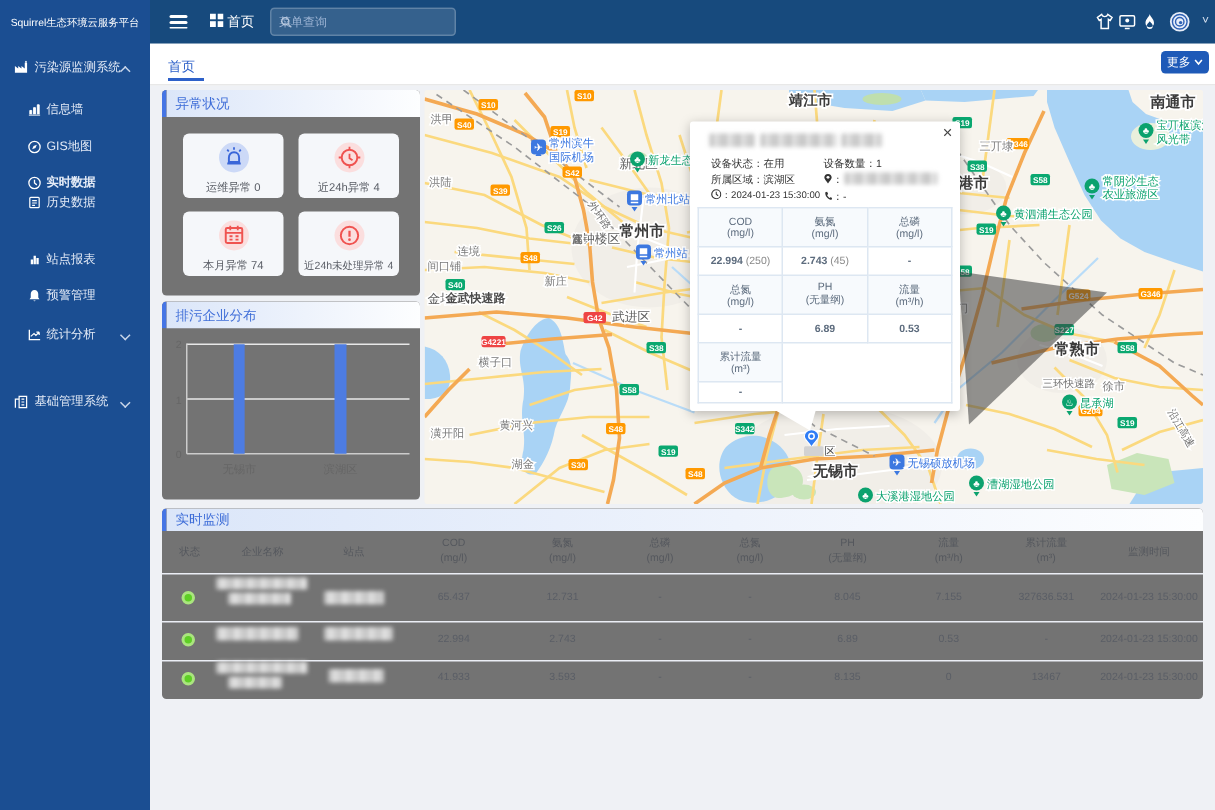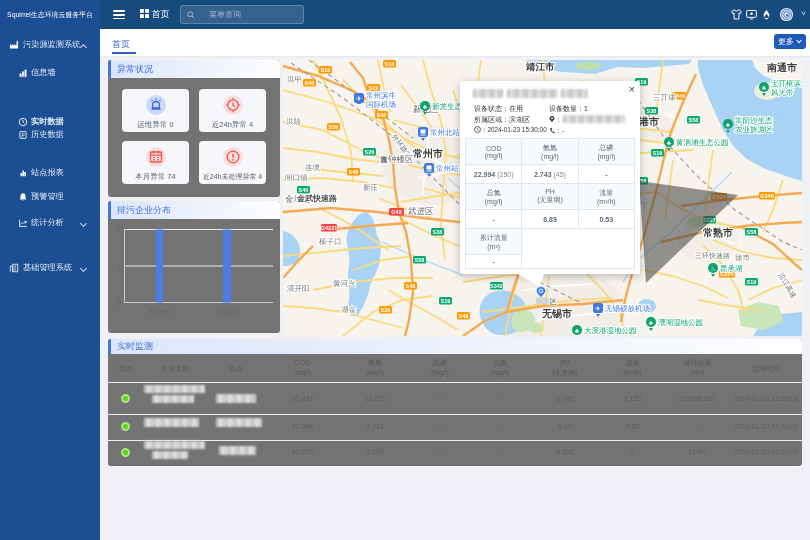--- a/index.html
+++ b/index.html
@@ -17,21 +17,21 @@
   .mi .tx { position:absolute; left:23px; }
   .mi.sub .tx { left:31px; }
   .mi .car { position:absolute; right:9px; top:11px; width:5px; height:5px; border-right:1.3px solid #c9d6ea; border-bottom:1.3px solid #c9d6ea; transform:rotate(45deg); }
   .mi .car.up { transform:rotate(-135deg); top:13px; }
 
   
   #topbar { left:100px; top:0; width:710px; height:29px; background:#174a7d; z-index:4; }
   #burger { position:absolute; left:13px; top:10px; width:12px; height:10px; }
   #burger div { height:1.7px; background:#fff; margin-bottom:2.2px; border-radius:1px; }
   #bc { position:absolute; left:40px; top:8px; color:#fff; font-size:9px; }
-  #search { position:absolute; left:80px; top:5px; width:124px; height:19px; background:rgba(255,255,255,.13); border:1px solid rgba(255,255,255,.22); border-radius:3px; color:#9db4d4; font-size:8px; line-height:17px; padding-left:28px; }
+  #search { position:absolute; left:80px; top:5px; width:124px; height:19px; background:rgba(255,255,255,.13); border:1px solid rgba(255,255,255,.22); border-radius:3px; color:#9db4d4; font-size:8px; line-height:17px; padding-left:5px; }
   .tbi { position:absolute; top:8px; width:13px; height:13px; color:#fff; }
 
   
   #tabbar { left:100px; top:29px; width:710px; height:28px; background:#fff; border-bottom:1px solid #e8e8e8; z-index:3; }
   #tab1 { position:absolute; left:12px; top:9px; color:#2e61c9; font-size:9px; }
   #tabline { position:absolute; left:12px; top:23px; width:24px; height:2px; background:#2e61c9; }
   #morebtn { position:absolute; right:4px; top:5px; width:32px; height:15px; background:#1e5ab8; border-radius:3px; color:#fff; font-size:8px; text-align:center; line-height:15px; }
 
   
   .panel { position:absolute; background:#737373; border-radius:3px; }
@@ -112,20 +112,27 @@
           <rect x="12.5" y="1" width="1.6" height="2" fill="#fff"></rect>
         </svg>
       <span class="tx">污染源监测系统</span>
         <span class="car up"></span>
     </div>
     <div class="mi sub" style="top:60px;">
       <svg class="ic" viewBox="0 0 16 16">
           <path d="M2 14 h12 M3 13 V9 h2 v4 M7 13 V6 h2 v7 M11 13 V3 h2 v10" fill="#fff" stroke="#fff" stroke-width="1"></path>
         </svg>
       <span class="tx">信息墙</span>
+    </div>
+    <div class="mi sub" style="top:85px;">
+      <svg class="ic" viewBox="0 0 16 16">
+          <circle cx="8" cy="8" r="6" fill="none" stroke="#fff" stroke-width="1.4"></circle>
+          <path d="M10.5 5.5 L9 9 L5.5 10.5 L7 7 Z" fill="#fff"></path>
+        </svg>
+      <span class="tx">GIS地图</span>
     </div>
     <div class="mi sub" style="top:109px;font-weight:bold;">
       <svg class="ic" viewBox="0 0 16 16">
           <circle cx="8" cy="8" r="6" fill="none" stroke="#fff" stroke-width="1.4"></circle>
           <path d="M8 4.5 V8 l2.5 2" fill="none" stroke="#fff" stroke-width="1.4"></path>
         </svg>
       <span class="tx">实时数据</span>
     </div>
     <div class="mi sub" style="top:122px;font-family:Liberation Serif, serif;">
       <svg class="ic" viewBox="0 0 16 16">

